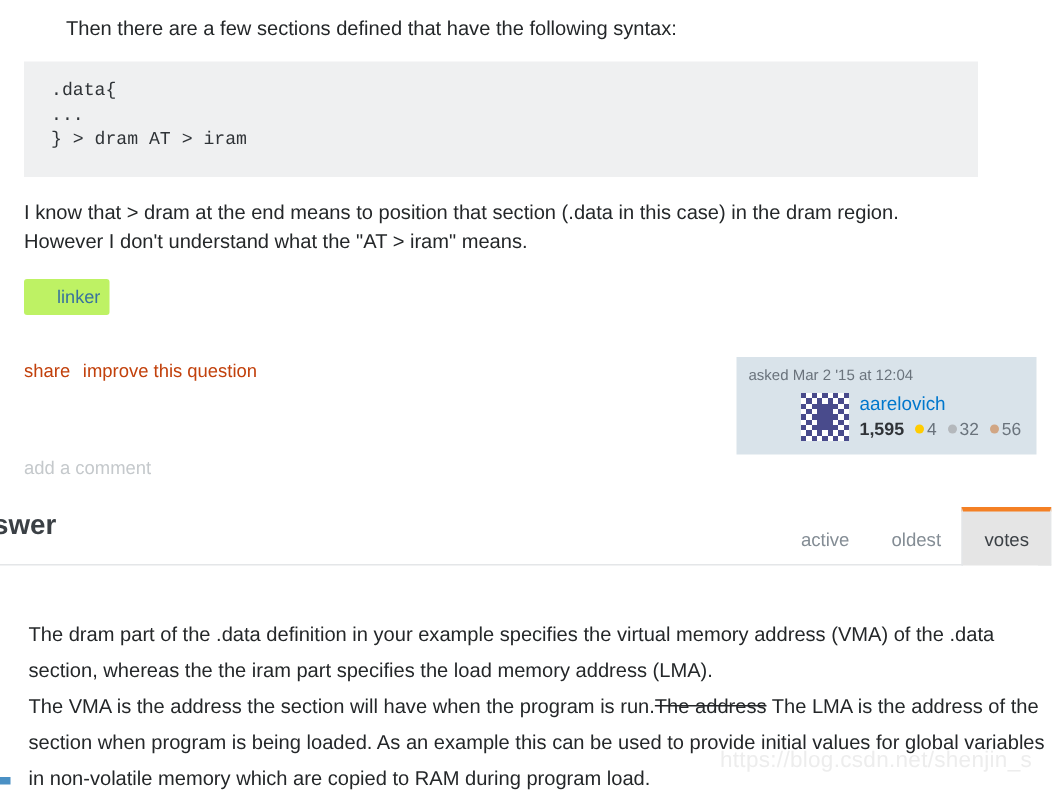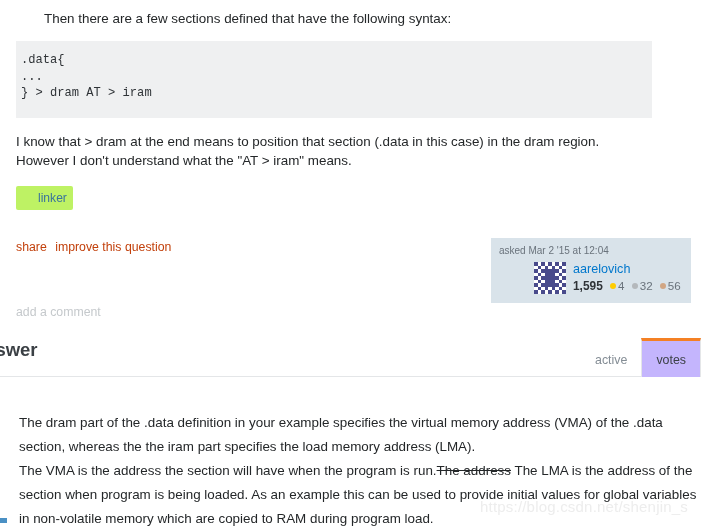--- a/index.html
+++ b/index.html
@@ -38,21 +38,21 @@
   }
 
   
   #code-block {
     position: absolute;
     left: 16px; top: 41px;
     width: 636px;
     height: 77px;
     background: #eff0f1;
     box-sizing: border-box;
-    padding: 11px 0 0 5px;
+    padding: 11px 0 0 18px;
     overflow: hidden;
   }
   #code-block pre {
     margin: 0;
     font-family: "Liberation Mono", "DejaVu Sans Mono", monospace;
     font-size: 12.1px;
     line-height: 16.6px;
     color: #2f3337;
     white-space: pre;
   }
@@ -194,21 +194,21 @@
   .ans-tab {
     font-size: 12.4px;
     color: #848d95;
     text-decoration: none;
     padding: 15px 14px 0 14px;
     box-sizing: border-box;
     line-height: 14px;
   }
   .ans-tab.selected {
     color: #3b4045;
-    background: #c4b5fd;
+    background: #e5e5e5;
     border-top: 3px solid #f48024;
     border-left: 1px solid #e4e6e8;
     border-right: 1px solid #e4e6e8;
     padding-top: 12px;
     position: relative;
     z-index: 3;
   }
   #tabs-rule {
     position: absolute;
     left: 0; top: 38px;
@@ -356,20 +356,21 @@
         </span>
       </span>
     </div>
   </div>
 </div>
 
 <div id="answers-header">
   <div id="answers-title">1 Answer</div>
   <div id="answer-tabs">
     <a class="ans-tab" href="#">active</a>
+    <a class="ans-tab" href="#">oldest</a>
     <a class="ans-tab selected" href="#">votes</a>
   </div>
   <div id="tabs-rule"></div>
   <div id="tabs-rule-right"></div>
 </div>
 
 <div id="answer-body">
   <p>The dram part of the .data definition in your example specifies the virtual memory address (VMA) of the .data section, whereas the the iram part specifies the load memory address (LMA).</p>
   <p id="answer-p2"><span>The VMA is the address the section will have when the program is run.</span><s>The address</s><span> The LMA is the address of the section when program is being loaded. As an example this can be used to provide initial values for global variables in non-volatile memory which are copied to RAM during program load.</span></p>
 </div>

